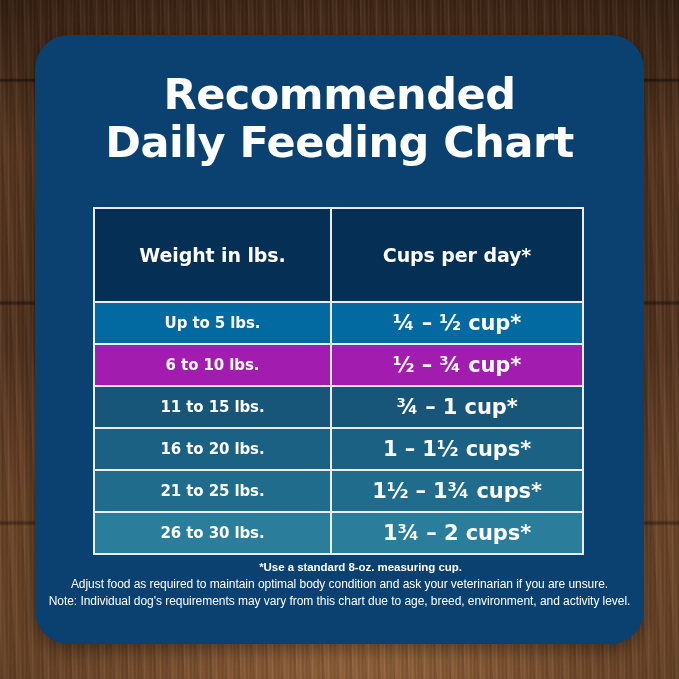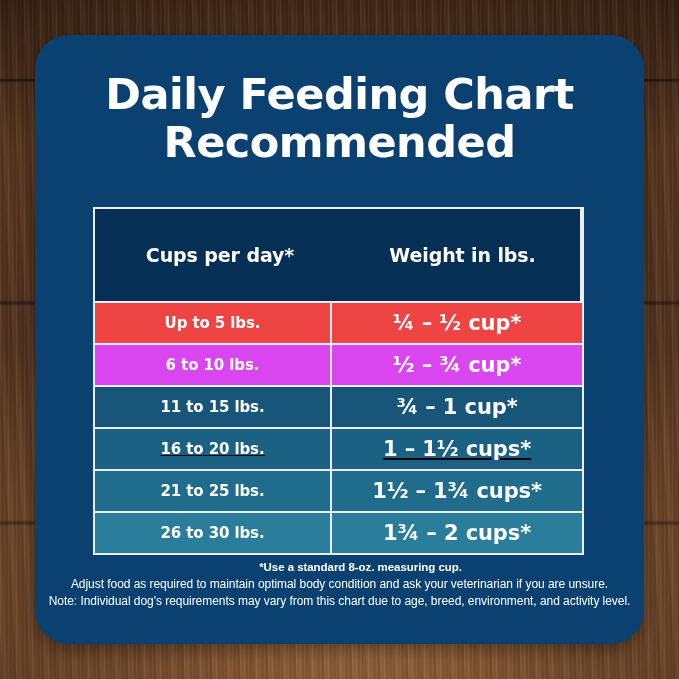--- a/index.html
+++ b/index.html
@@ -177,47 +177,47 @@
 <body>
 
 <div id="stage">
 
   <div class="wood"></div>
   <div class="wood-vignette"></div>
 
   <div class="card" style="background: rgb(10, 65, 112);">
 
     <div class="title">
+      <span class="ln">Recommended</span>
       <span class="ln">Daily Feeding Chart</span>
-      <span class="ln">Recommended</span>
     </div>
 
     <div class="table" style="border-color: rgb(233, 238, 243);">
 
       <div class="trow head" style="background: rgb(6, 47, 85);">
+        <div class="cell c0" style="border-right-color: rgb(233, 238, 243);">Weight in lbs.</div>
         <div class="cell c1">Cups per day*</div>
-        <div class="cell c0" style="border-right-color: rgb(233, 238, 243);">Weight in lbs.</div>
-      </div>
-
-      <div class="trow body" style="background: #ef4444; border-top-color: rgb(233, 238, 243);">
+      </div>
+
+      <div class="trow body" style="background: #0369a1; border-top-color: rgb(233, 238, 243);">
         <div class="cell c0" style="border-right-color: rgb(233, 238, 243);">Up to 5 lbs.</div>
         <div class="cell c1">¼ – ½ cup*</div>
       </div>
 
-      <div class="trow body" style="background: #d946ef; border-top-color: rgb(233, 238, 243);">
+      <div class="trow body" style="background: #a21caf; border-top-color: rgb(233, 238, 243);">
         <div class="cell c0" style="border-right-color: rgb(233, 238, 243);">6 to 10 lbs.</div>
         <div class="cell c1">½ – ¾ cup*</div>
       </div>
 
       <div class="trow body" style="background: rgb(23, 86, 121); border-top-color: rgb(233, 238, 243);">
         <div class="cell c0" style="border-right-color: rgb(233, 238, 243);">11 to 15 lbs.</div>
         <div class="cell c1">¾ – 1 cup*</div>
       </div>
 
-      <div class="trow body" style="background: rgb(27, 97, 131); border-top-color: rgb(233, 238, 243); text-decoration: underline;">
+      <div class="trow body" style="background: rgb(27, 97, 131); border-top-color: rgb(233, 238, 243);">
         <div class="cell c0" style="border-right-color: rgb(233, 238, 243);">16 to 20 lbs.</div>
         <div class="cell c1">1 – 1½ cups*</div>
       </div>
 
       <div class="trow body" style="background: rgb(31, 108, 140); border-top-color: rgb(233, 238, 243);">
         <div class="cell c0" style="border-right-color: rgb(233, 238, 243); text-align: right;">21 to 25 lbs.</div>
         <div class="cell c1">1½ – 1¾ cups*</div>
       </div>
 
       <div class="trow body" style="background: rgb(42, 125, 155); border-top-color: rgb(233, 238, 243);">

